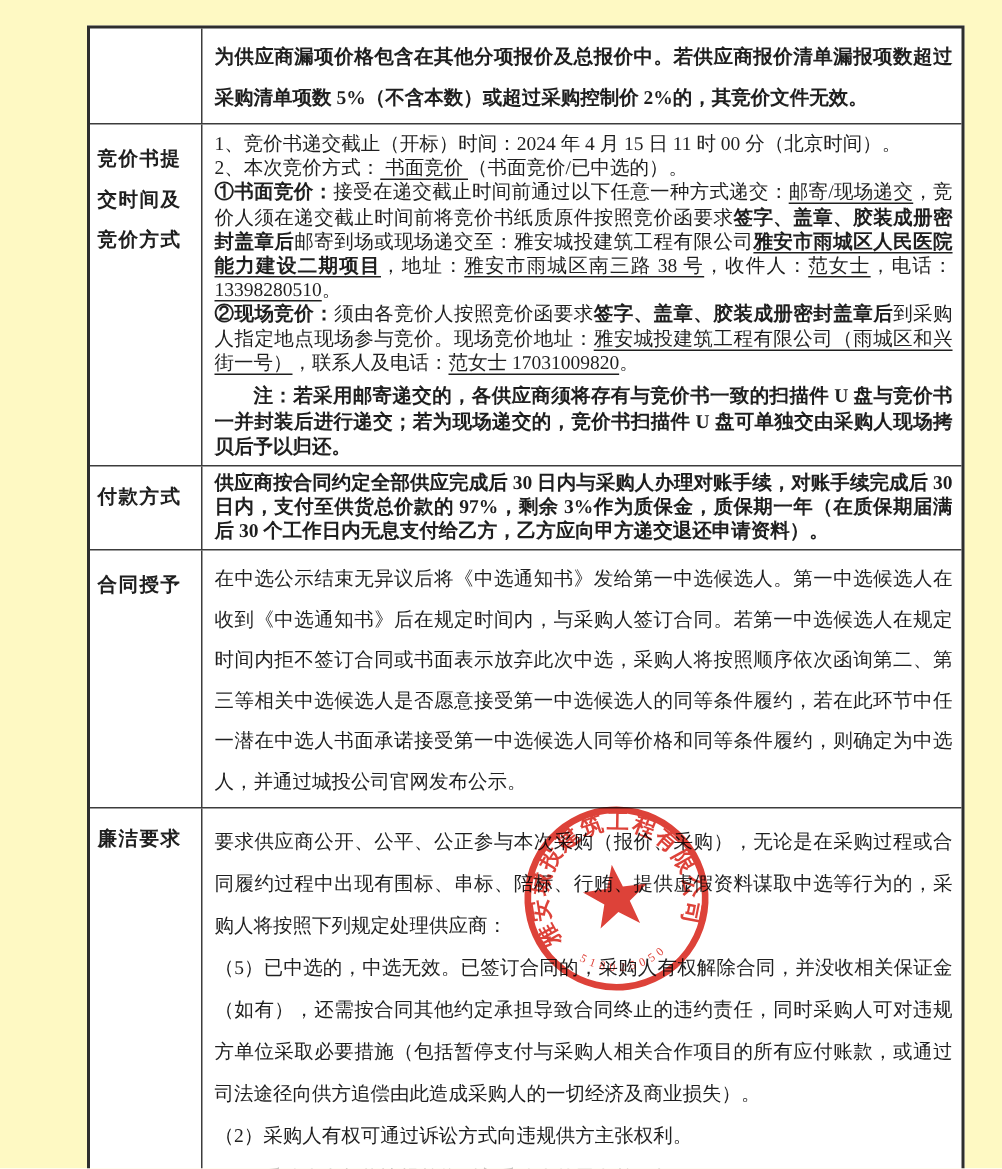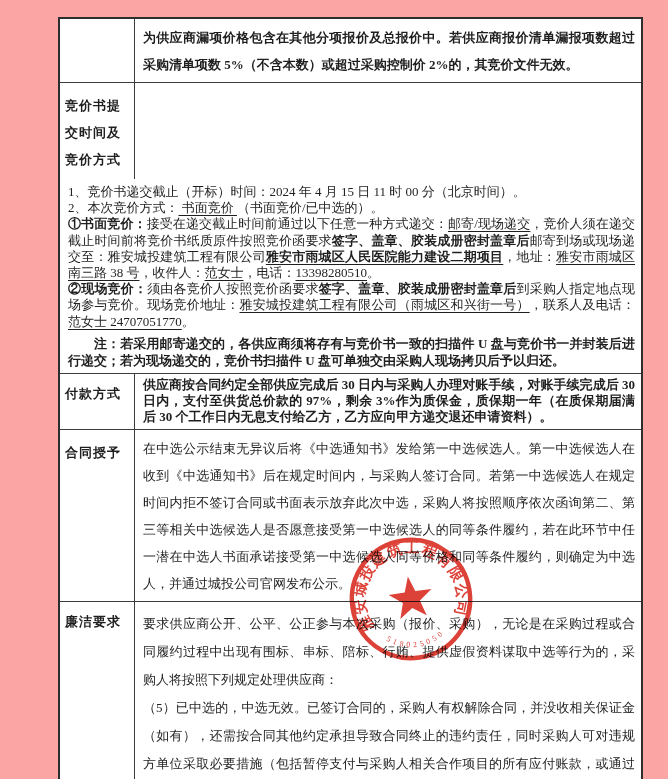--- a/index.html
+++ b/index.html
@@ -1,17 +1,17 @@
 <!DOCTYPE html>
 <html><head>
 <meta charset="utf-8">
 <style>
   html,body{margin:0;padding:0;background:#ffffff;}
   .page{
-    position:relative;width:668px;height:779px;background:#fca5a5;overflow:hidden;
+    position:relative;width:668px;height:779px;background:#fef9c3;overflow:hidden;
     font-family:"Liberation Serif","DejaVu Serif",serif;color:#1f1f1f;
   }
   .doc-table{
     position:absolute;left:58px;top:17px;width:585px;
     border:2px solid #2e2e2e;border-bottom-width:3px;box-sizing:border-box;
     background:#ffffff;
   }
   .row{display:flex;align-items:stretch;}
   .row + .row{border-top:1px solid #3c3c3c;}
   .label-cell{
@@ -21,21 +21,21 @@
   }
   .label-cell.center{display:flex;align-items:flex-start;}
   .label-cell.top{padding-top:9px;}
   .content-cell{
     flex:1 1 auto;font-size:13px;text-align:justify;box-sizing:border-box;
     padding:4px 6px 4px 8px;
   }
   .content-cell p{margin:0;}
   .r1{min-height:62px;}
   .r1 .content-cell{line-height:27px;font-weight:bold;padding-top:5px;}
-  .r2{min-height:217px;flex-direction:column;}
+  .r2{min-height:217px;}
   .r2 .content-cell{line-height:16.2px;padding-top:5px;}
   .r2 .note{font-weight:bold;text-indent:2em;line-height:17px;margin-top:5px;}
   .r3{min-height:50px;}
   .r3 .content-cell{line-height:16px;padding-top:3px;font-weight:bold;}
   .r4{min-height:160px;}
   .r4 .content-cell{line-height:27px;padding-top:5px;}
   .r5{min-height:268px;}
   .r5 .content-cell{line-height:28px;padding-top:8px;}
   .b{font-weight:bold;}
   .u{text-decoration:underline;text-underline-offset:3px;}
@@ -60,21 +60,21 @@
     </div>
 
     <div class="row r2">
       <div class="label-cell top">
         <span>竞价书提交时间及竞价方式</span>
       </div>
       <div class="content-cell">
         <p><span>1、竞价书递交截止（开标）时间：2024 年 4 月 15 日 11 时 00 分（北京时间）。</span></p>
         <p><span>2、本次竞价方式：</span><span class="u">&nbsp;书面竞价&nbsp;</span><span>（书面竞价/已中选的）。</span></p>
         <p><span class="b">①书面竞价：</span><span>接受在递交截止时间前通过以下任意一种方式递交：</span><span class="u">邮寄/现场递交</span><span>，竞价人须在递交截止时间前将竞价书纸质原件按照竞价函要求</span><span class="b">签字、盖章、胶装成册密封盖章后</span><span>邮寄到场或现场递交至：雅安城投建筑工程有限公司</span><span class="b u">雅安市雨城区人民医院能力建设二期项目</span><span>，地址：</span><span class="u">雅安市雨城区南三路 38 号</span><span>，收件人：</span><span class="u">范女士</span><span>，电话：</span><span class="u">13398280510</span><span>。</span></p>
-        <p><span class="b">②现场竞价：</span><span>须由各竞价人按照竞价函要求</span><span class="b">签字、盖章、胶装成册密封盖章后</span><span>到采购人指定地点现场参与竞价。现场竞价地址：</span><span class="u">雅安城投建筑工程有限公司（雨城区和兴街一号）</span><span>，联系人及电话：</span><span class="u">范女士 24707051770</span><span>。</span></p>
+        <p><span class="b">②现场竞价：</span><span>须由各竞价人按照竞价函要求</span><span class="b">签字、盖章、胶装成册密封盖章后</span><span>到采购人指定地点现场参与竞价。现场竞价地址：</span><span class="u">雅安城投建筑工程有限公司（雨城区和兴街一号）</span><span>，联系人及电话：</span><span class="u">范女士 17031009820</span><span>。</span></p>
         <p class="note"><span class="b">注：若采用邮寄递交的，各供应商须将存有与竞价书一致的扫描件 U 盘与竞价书一并封装后进行递交；若为现场递交的，竞价书扫描件 U 盘可单独交由采购人现场拷贝后予以归还。</span></p>
       </div>
     </div>
 
     <div class="row r3">
       <div class="label-cell center">
         <span>付款方式</span>
       </div>
       <div class="content-cell">
         <p><span>供应商按合同约定全部供应完成后 30 日内与采购人办理对账手续，对账手续完成后 30 日内，支付至供货总价款的 97%，剩余 3%作为质保金，质保期一年（在质保期届满后 30 个工作日内无息支付给乙方，乙方应向甲方递交退还申请资料）。</span></p>

